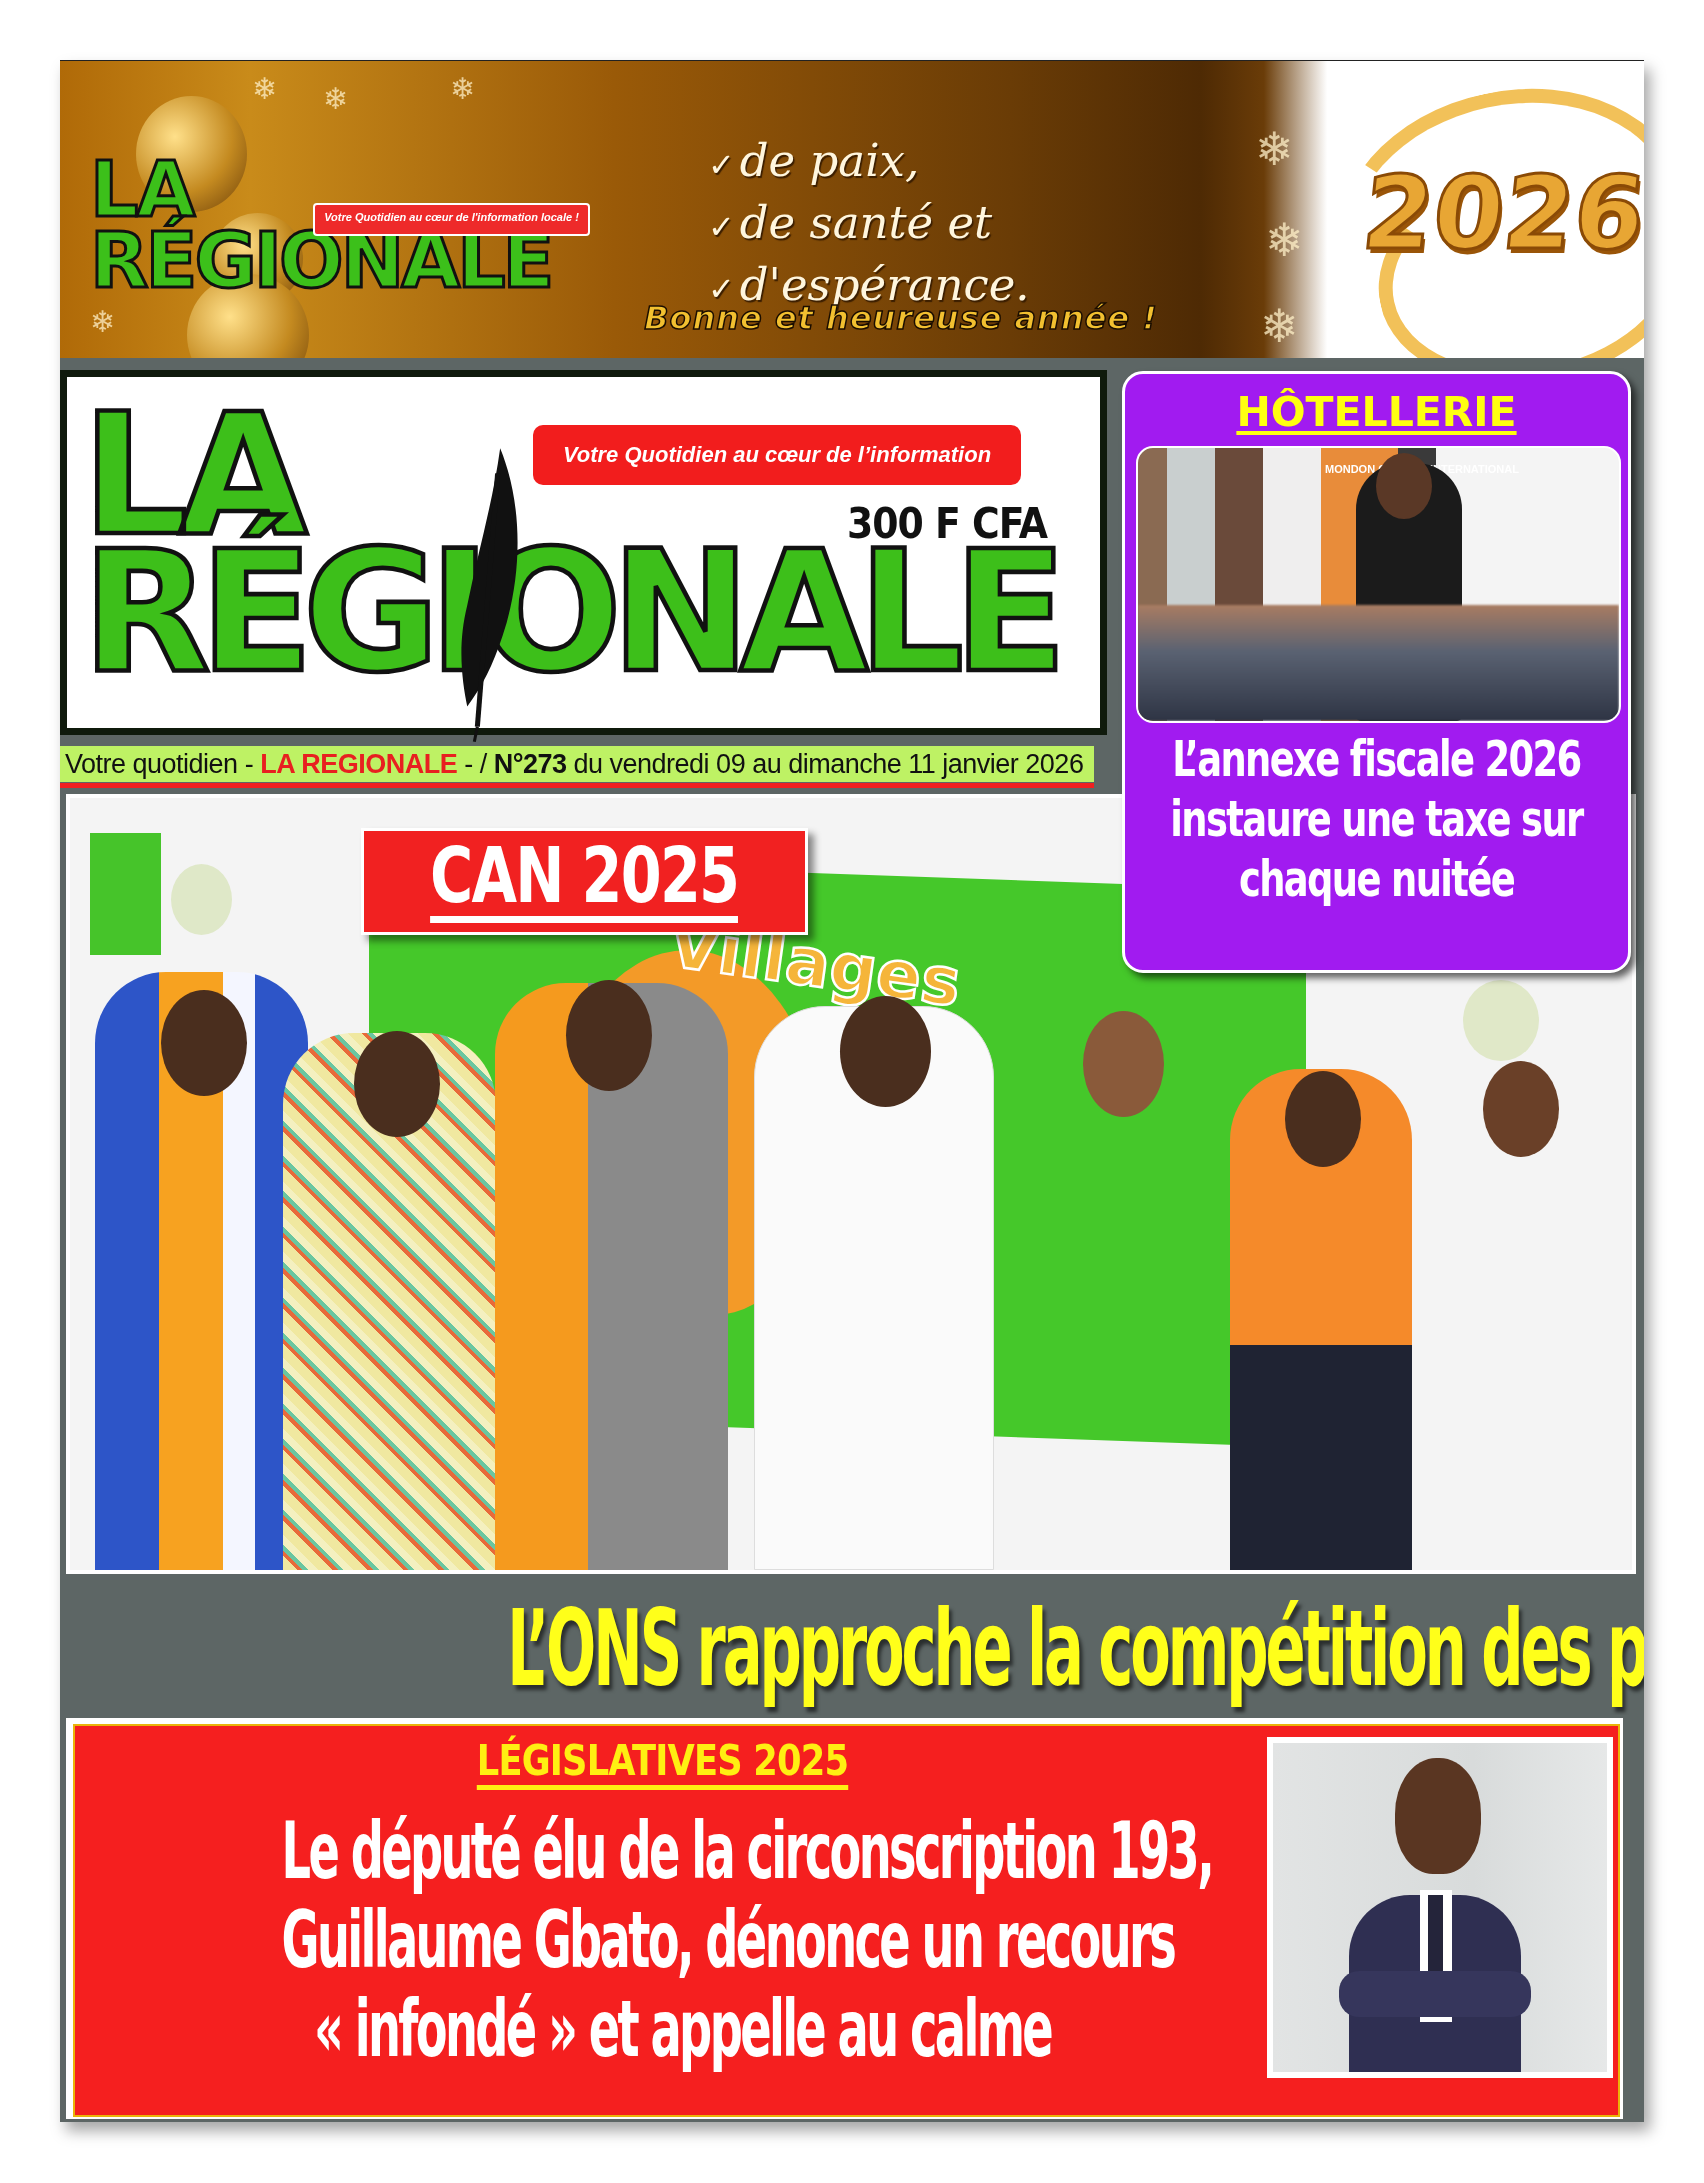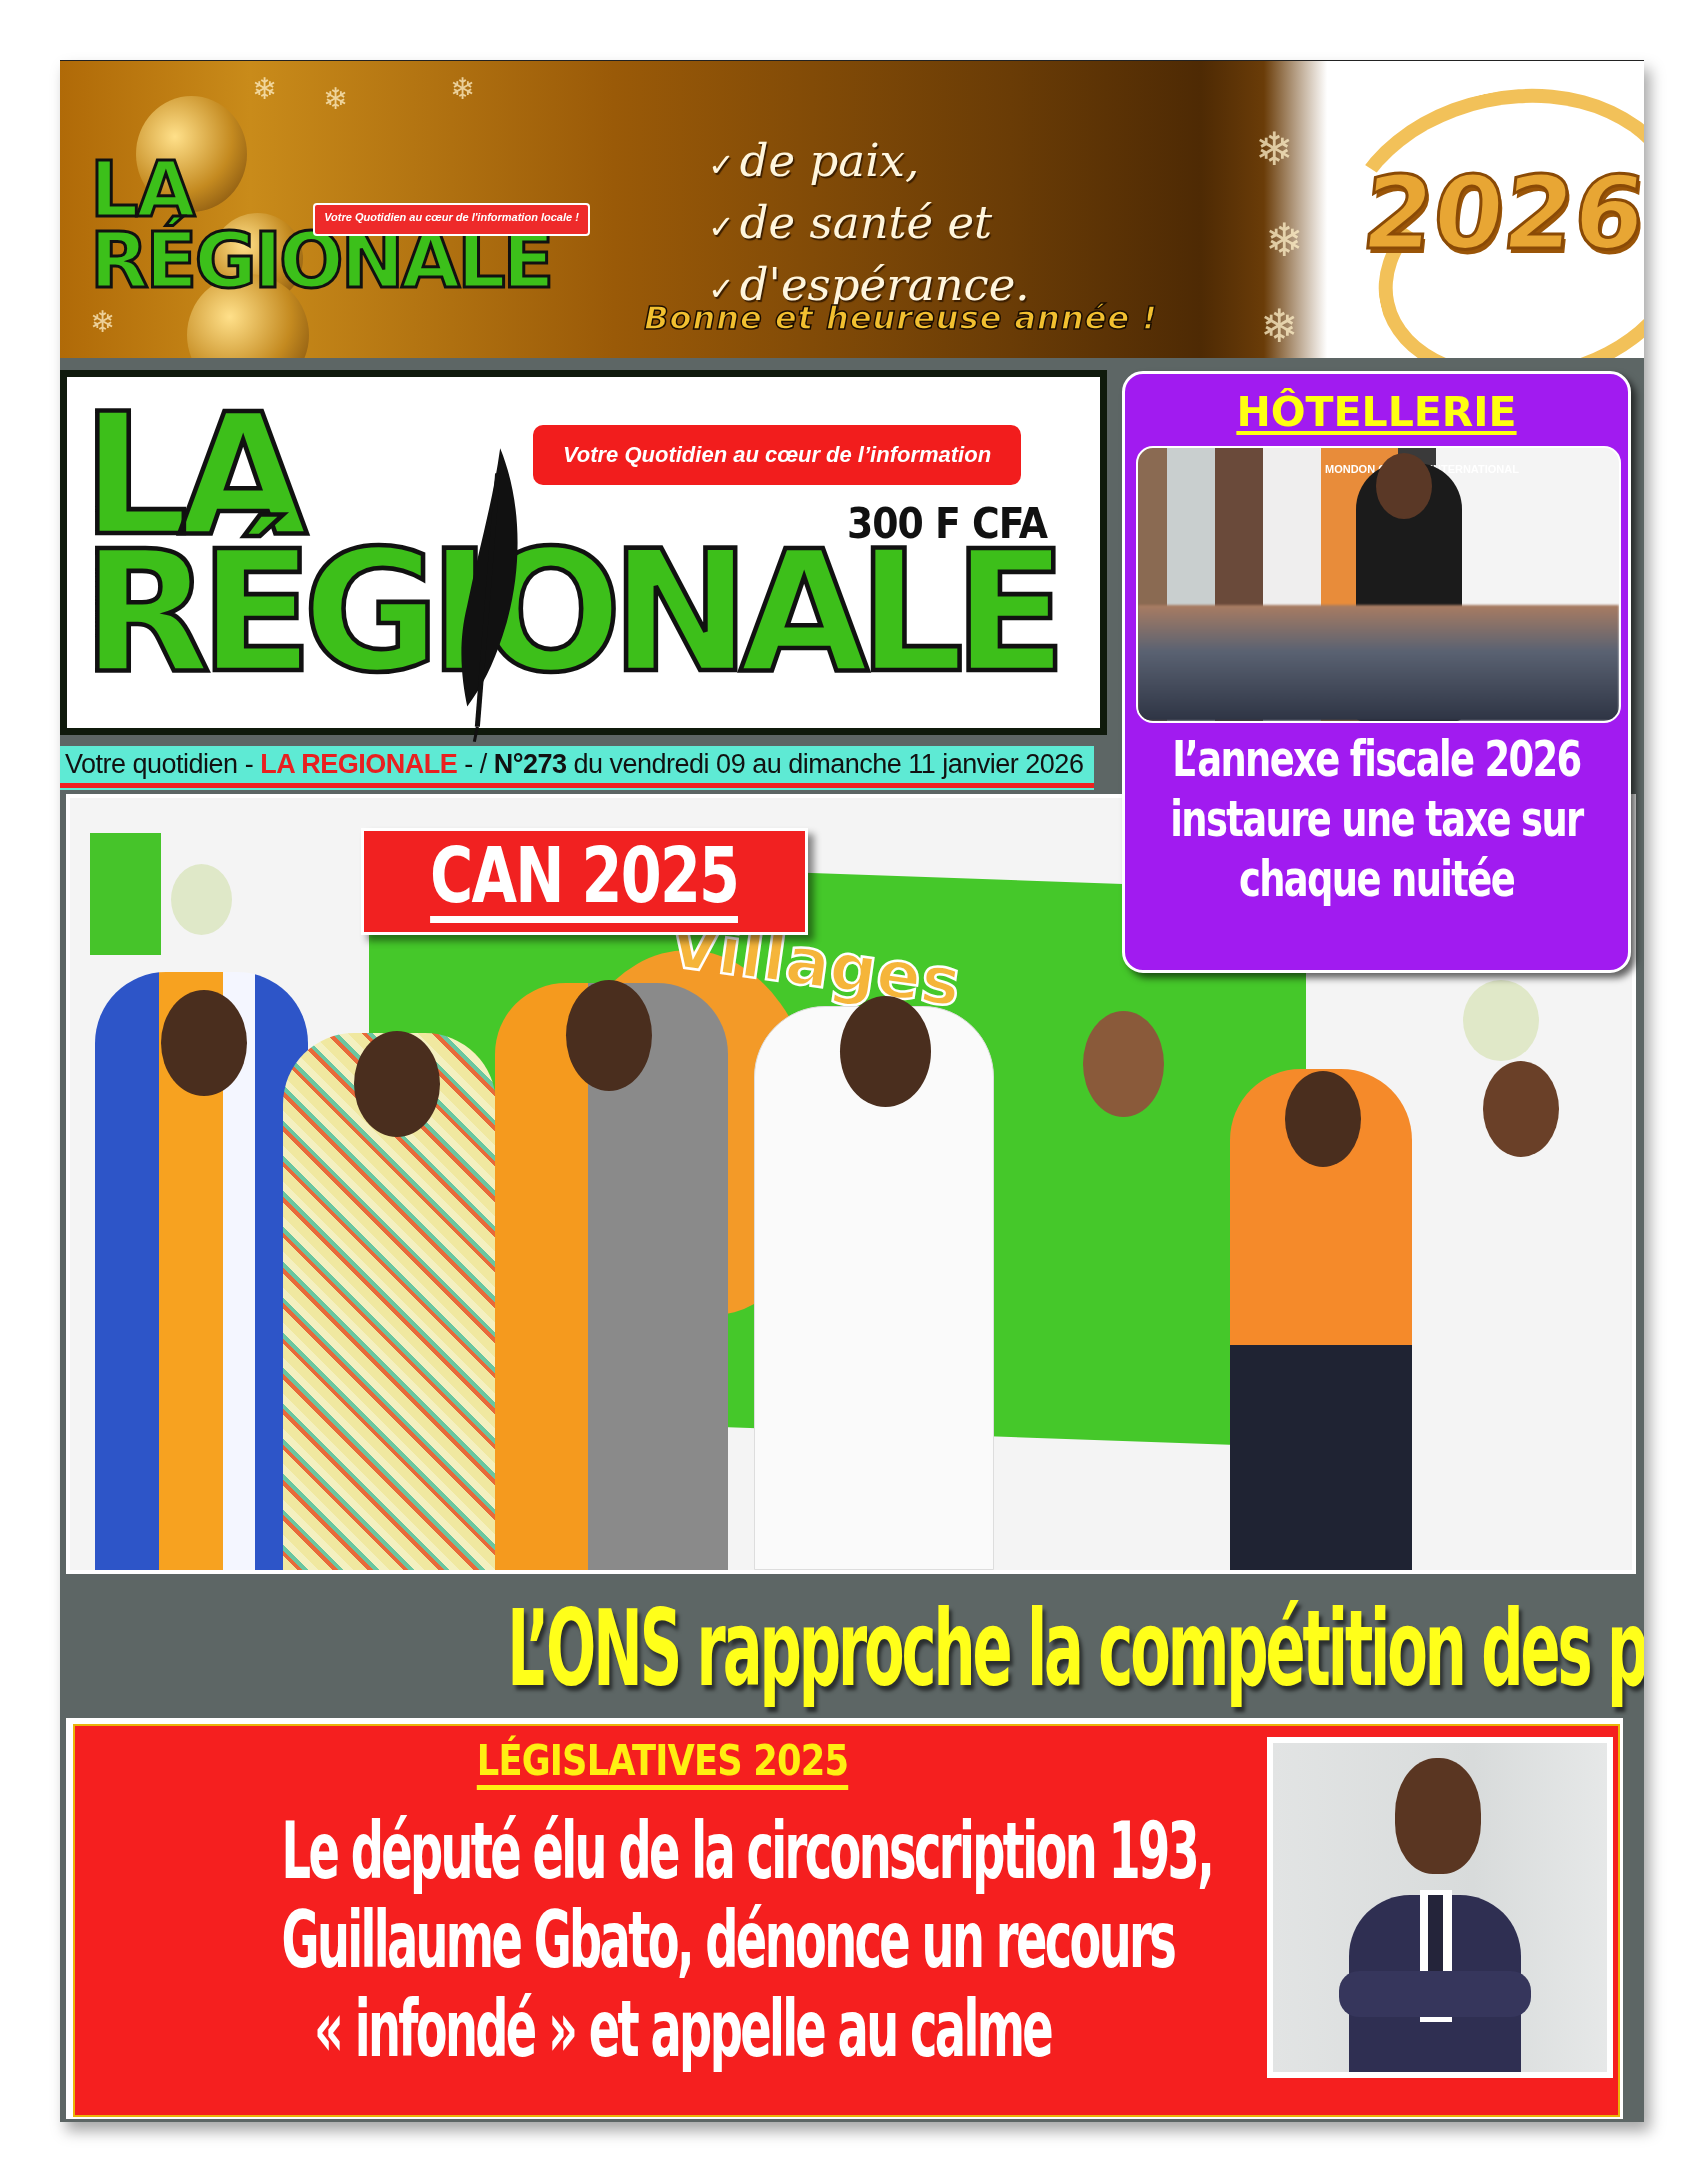--- a/index.html
+++ b/index.html
@@ -29,21 +29,21 @@
   
   .mast{left:60px;top:370px;width:1047px;height:365px;background:#0f1a0c;padding:7px;}
   .mast-in{position:relative;width:100%;height:100%;background:#ffffff;}
   .m-la{position:absolute;left:15px;top:15px;font:900 167px/1 "DejaVu Sans",sans-serif;color:#3dbf1a;-webkit-text-stroke:4.6px #111;letter-spacing:-10px;}
   .m-reg{position:absolute;left:15px;top:152px;font:900 167px/1 "DejaVu Sans",sans-serif;color:#3dbf1a;-webkit-text-stroke:4.6px #111;letter-spacing:-11px;white-space:nowrap;}
   .m-quill{position:absolute;left:380px;top:66px;width:81px;height:304px;}
   .m-tag{position:absolute;left:466px;top:48px;width:488px;height:60px;background:#f21d1d;border-radius:10px;color:#fff;font:italic 700 22px/60px "Liberation Sans",sans-serif;text-align:center;}
   .m-price{position:absolute;left:780px;top:122px;font:900 42px "DejaVu Sans Condensed","DejaVu Sans",sans-serif;color:#111;letter-spacing:-1px;}
 
   
-  .dateline{left:60px;top:746px;width:1034px;height:44px;background:#5eead4;font:400 27px/36px "Liberation Sans",sans-serif;color:#111;padding-left:5px;white-space:nowrap;overflow:hidden;letter-spacing:-0.5px;}
+  .dateline{left:60px;top:746px;width:1034px;height:36px;background:#bef264;font:400 27px/36px "Liberation Sans",sans-serif;color:#111;padding-left:5px;white-space:nowrap;overflow:hidden;letter-spacing:-0.5px;}
   .dateline .red{color:#e82020;font-weight:700;}
   .dateline b{font-weight:700;}
   .dateline-bar{left:60px;top:783px;width:1034px;height:5px;background:#f02020;}
 
   
   .purple{left:1122px;top:371px;width:509px;height:602px;background:#a11bf0;border:3px solid #fff;border-radius:21px;box-shadow:5px 5px 7px rgba(0,0,0,.6);}
   .p-kicker{position:absolute;left:0;right:0;top:14px;text-align:center;font:700 41px "DejaVu Sans",sans-serif;color:#ffff10;text-decoration:underline;text-decoration-thickness:4px;text-underline-offset:5px;}
   .p-photo{position:absolute;left:11px;top:72px;width:481px;height:273px;border:2px solid #fff;border-radius:17px;overflow:hidden;
     background:linear-gradient(90deg,#8a6a52 0 6%,#c9cfcf 6% 16%,#6a4a3a 16% 26%,#efeeee 26% 38%,#e88c3a 38% 54%,#3a3a3a 54% 62%,#f4f4f4 62% 100%);}
   .p-photo .speaker{position:absolute;left:218px;top:15px;width:106px;height:258px;background:#1b1b1b;border-radius:46px 46px 5px 5px;}

